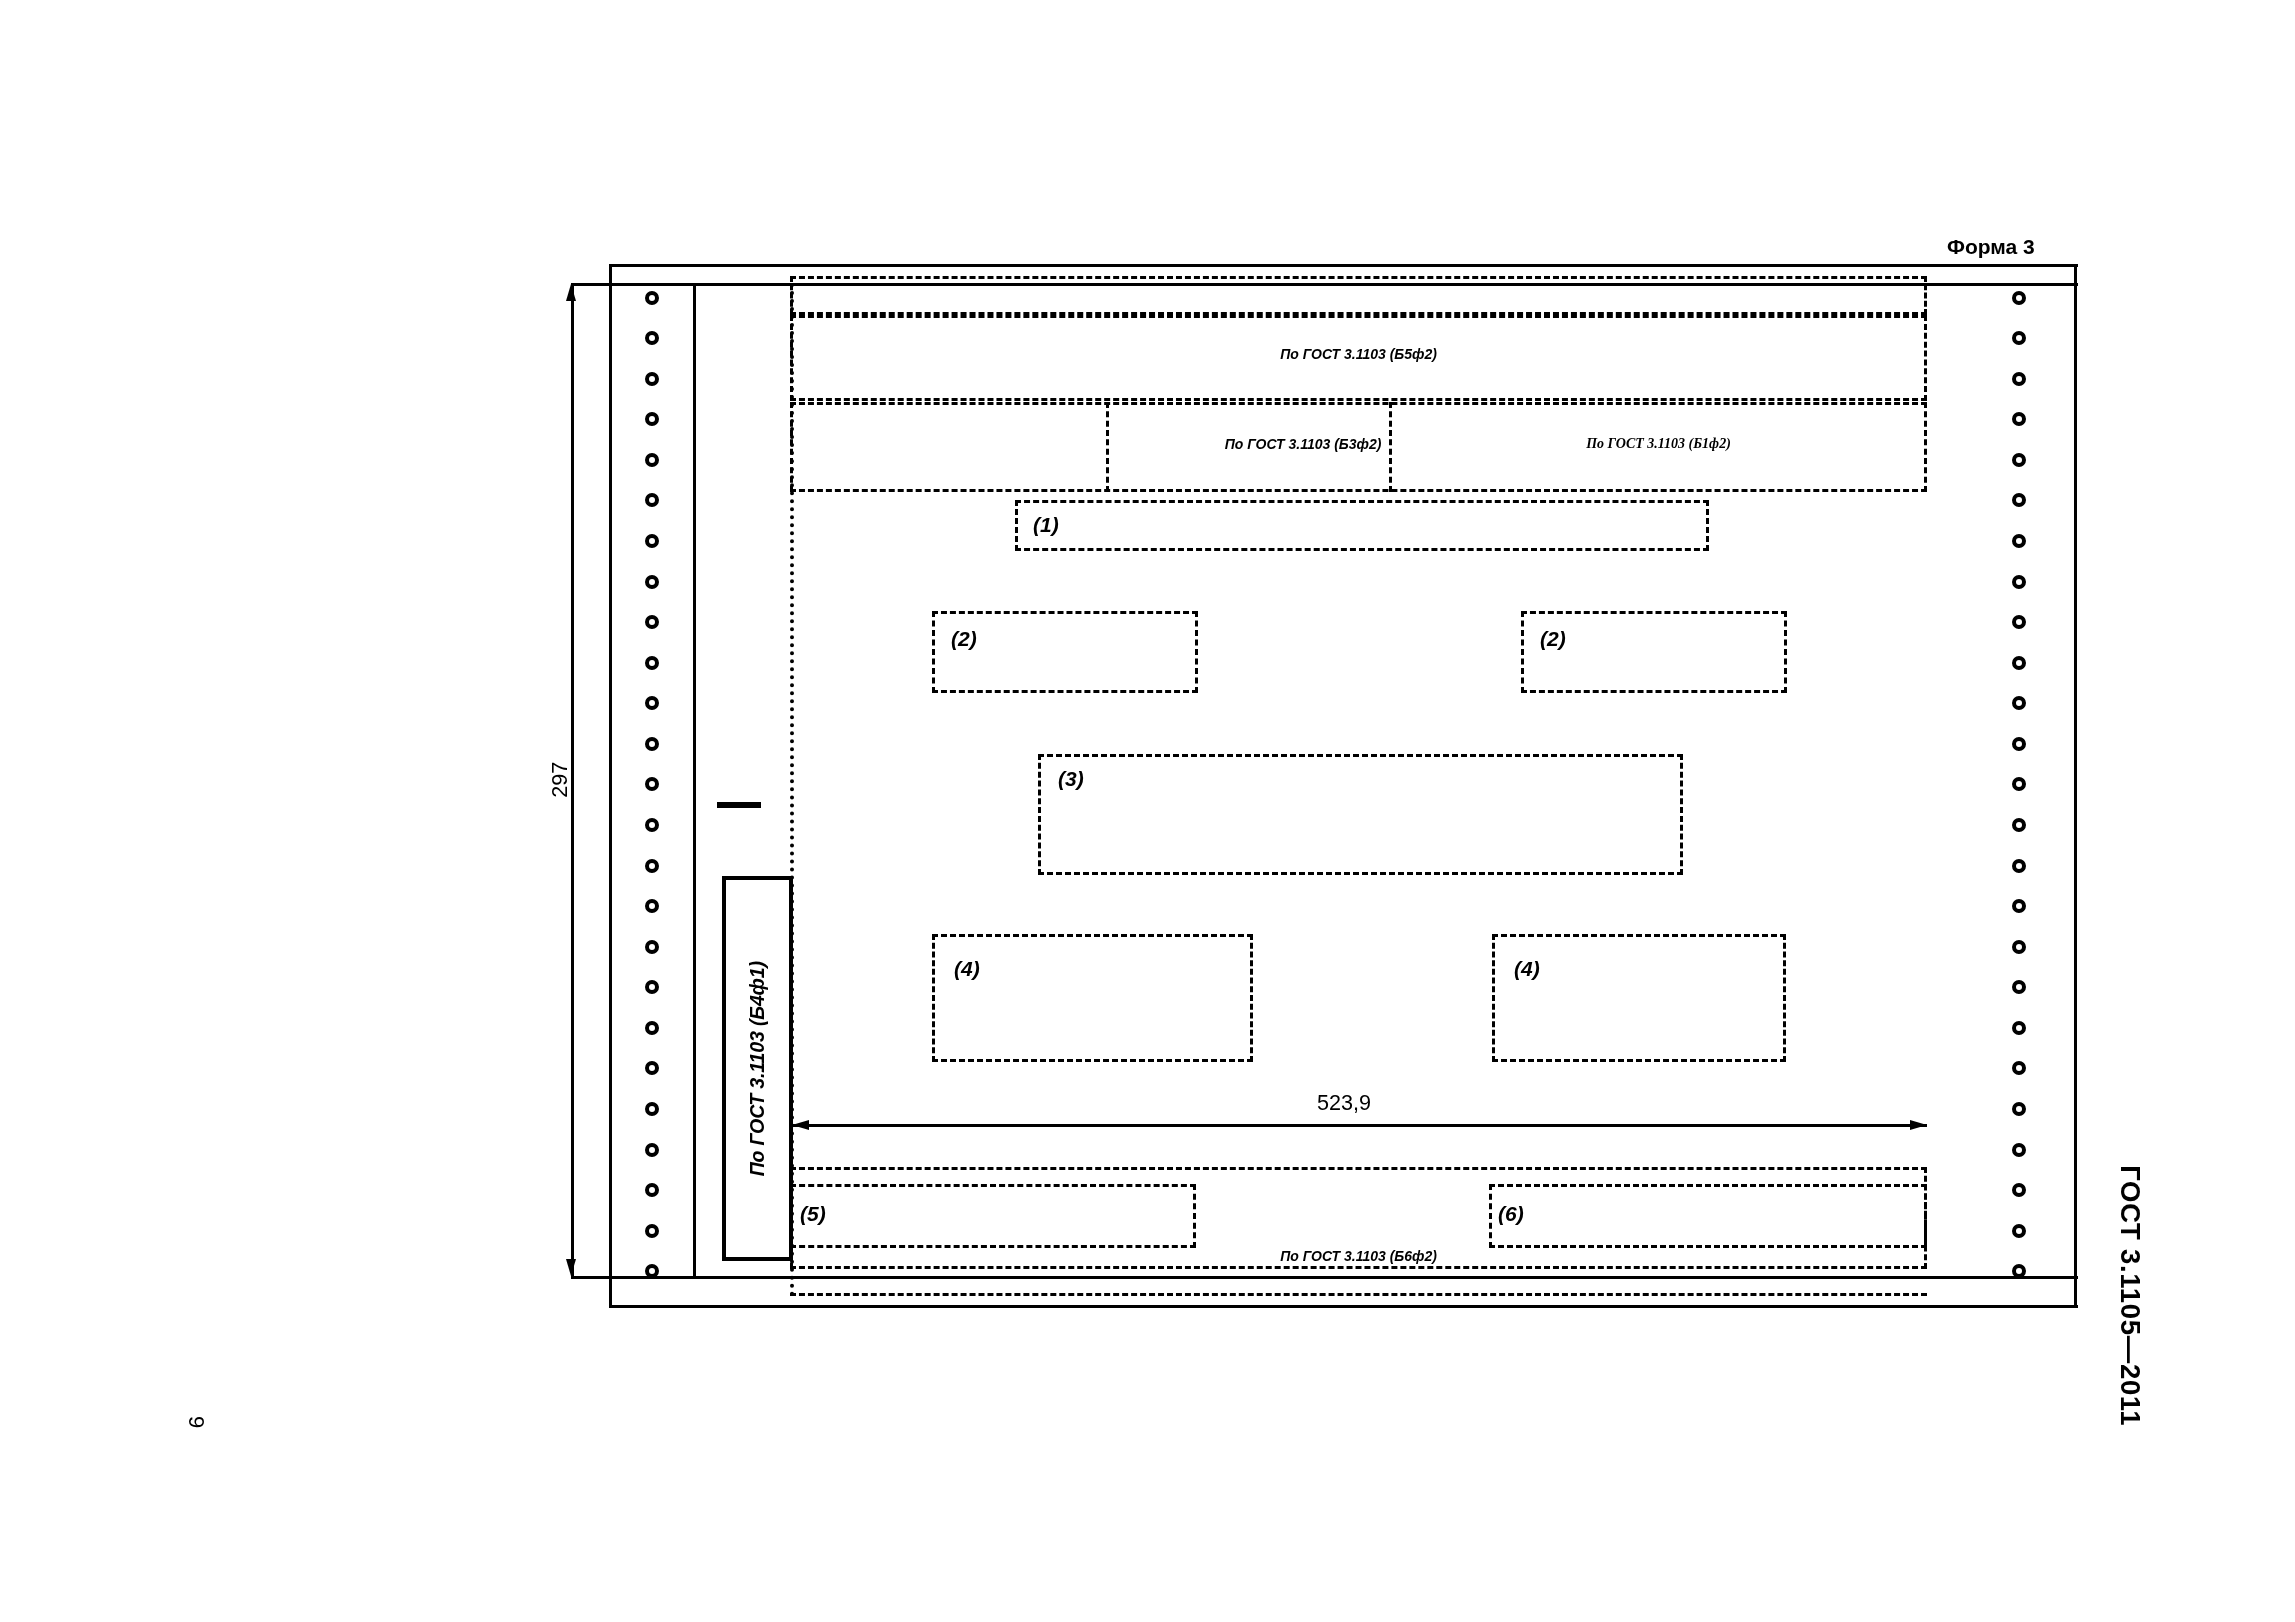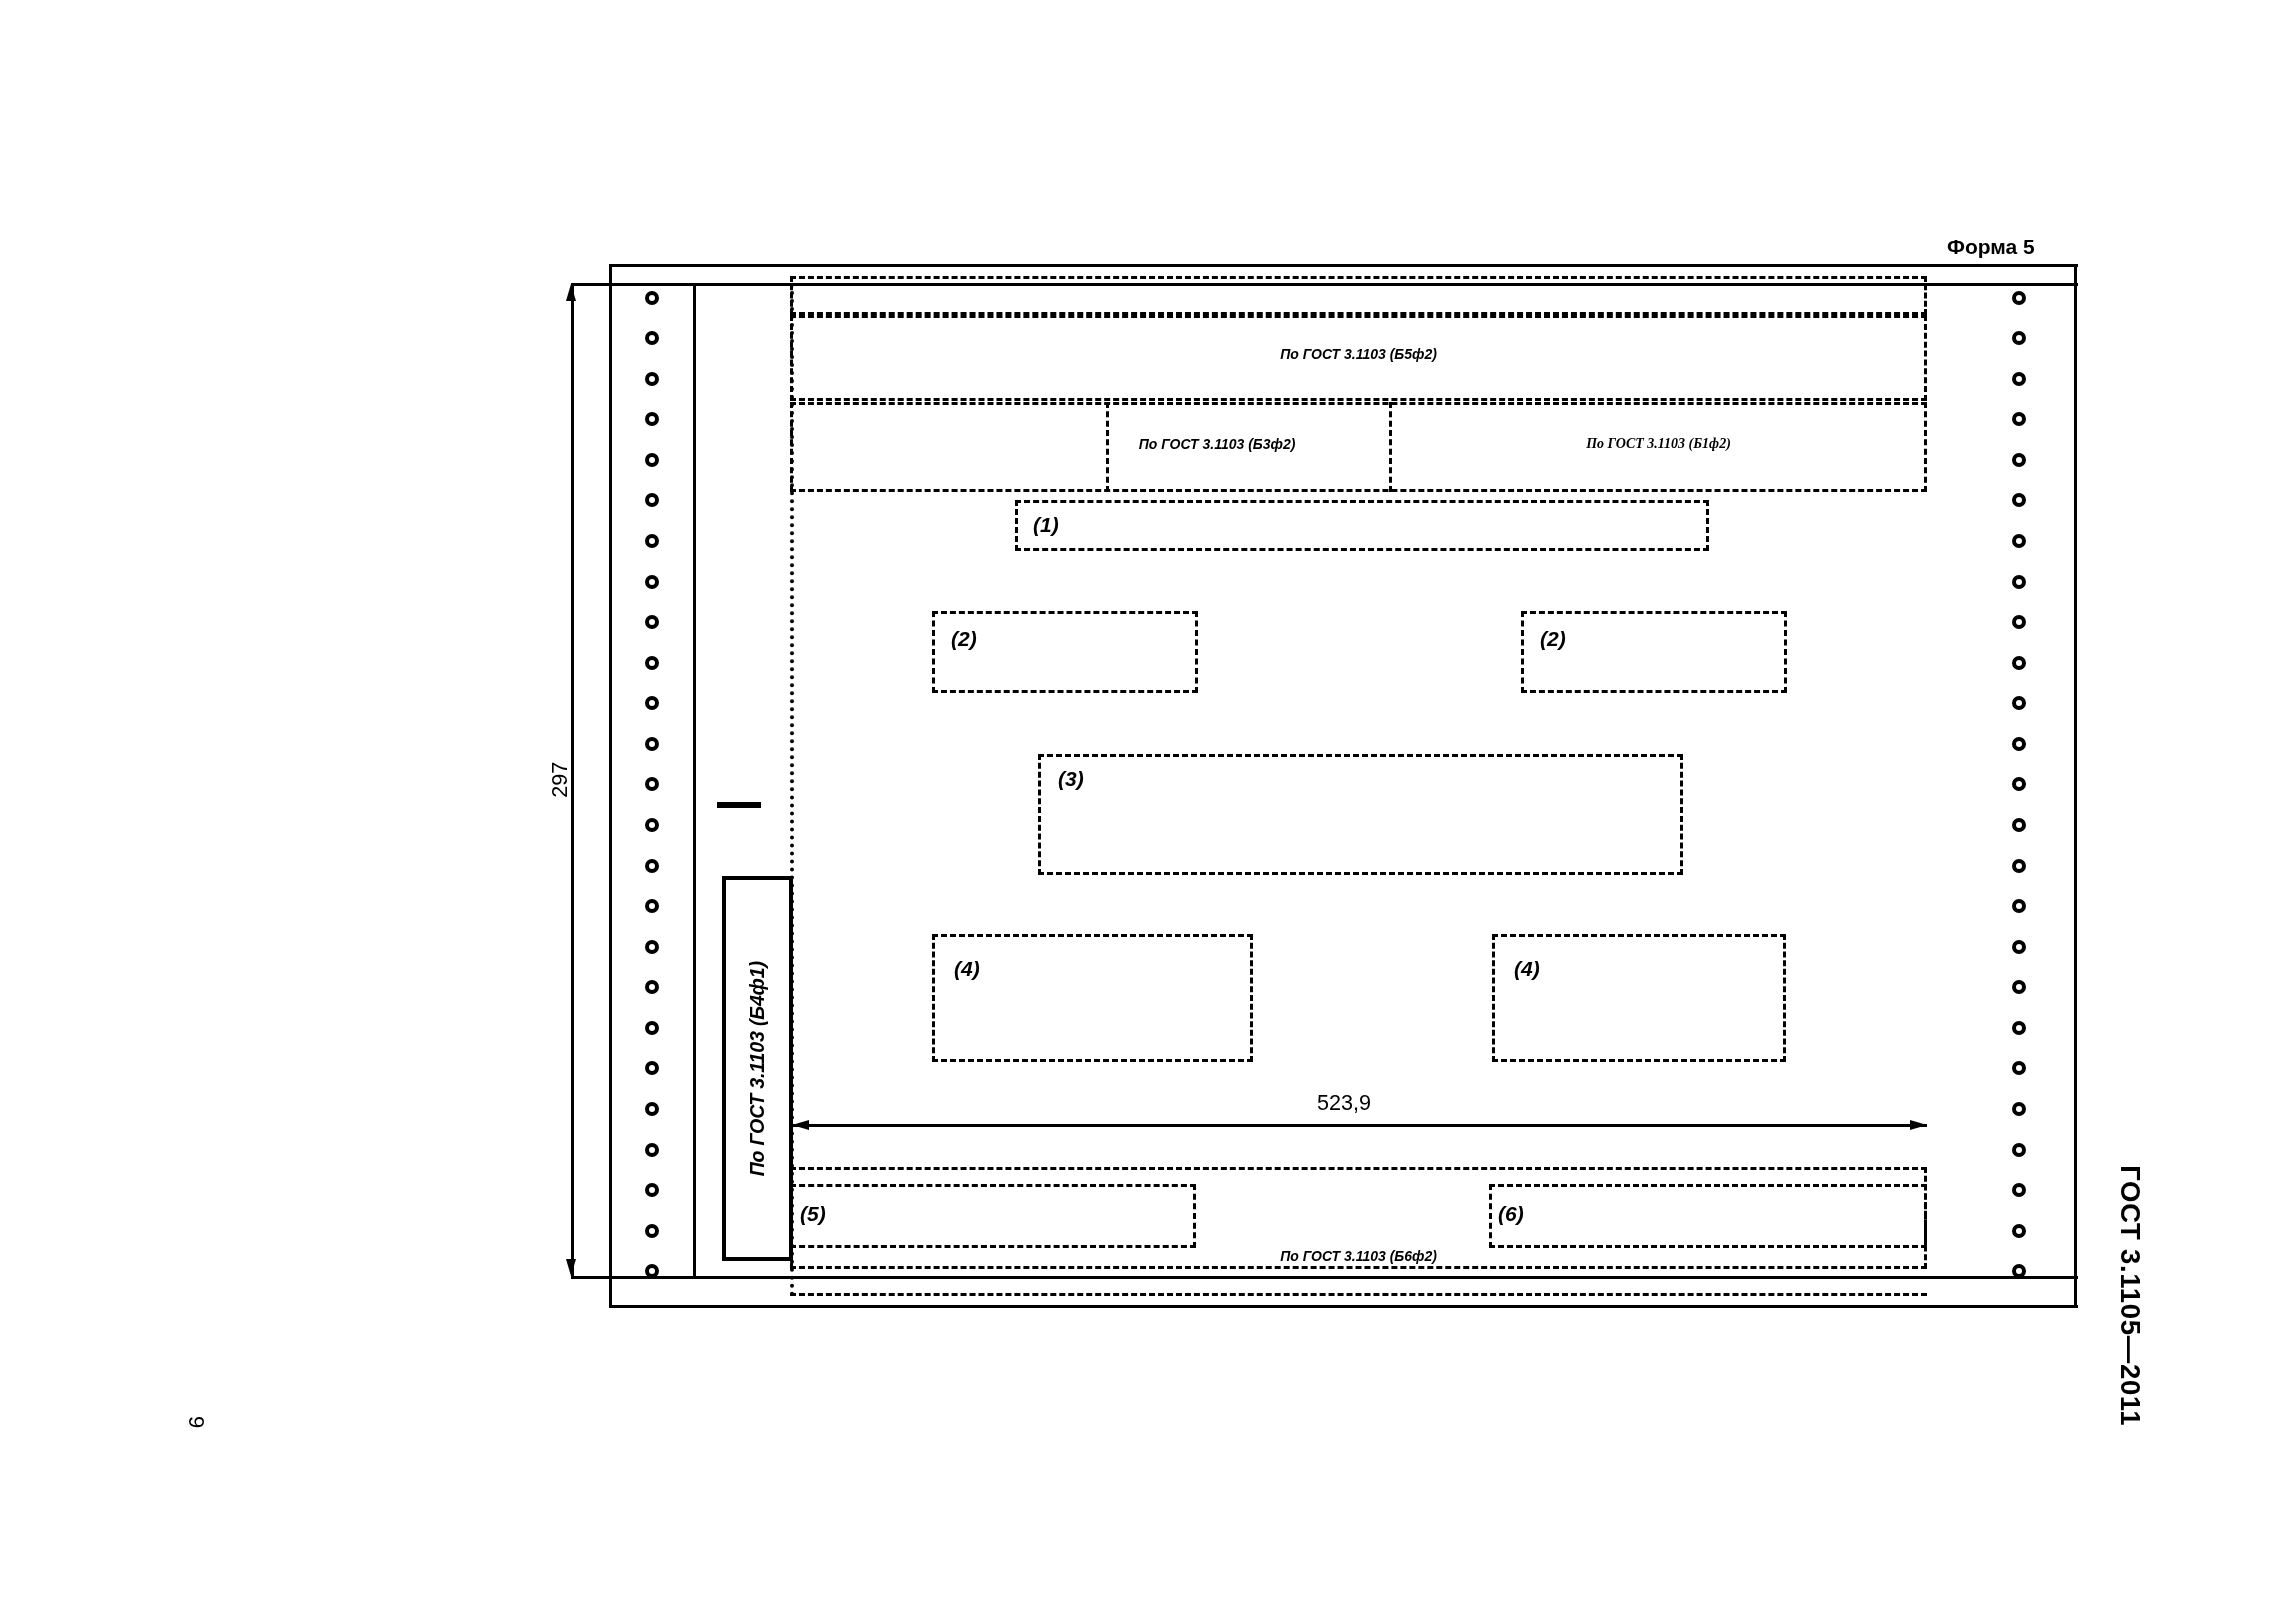--- a/index.html
+++ b/index.html
@@ -114,21 +114,21 @@
   
   .arrow-up,.arrow-down{position:absolute;width:0;height:0;}
   .arrow-up{border-left:5.9px solid transparent;border-right:5.9px solid transparent;border-bottom:17px solid #000;}
   .arrow-down{border-left:5.9px solid transparent;border-right:5.9px solid transparent;border-top:17px solid #000;}
   .arrow-left{position:absolute;width:0;height:0;border-top:5.9px solid transparent;border-bottom:5.9px solid transparent;border-right:17px solid #000;}
   .arrow-right{position:absolute;width:0;height:0;border-top:5.9px solid transparent;border-bottom:5.9px solid transparent;border-left:17px solid #000;}
 </style>
 </head>
 <body>
 
-<div class="form-title" style="left:1947px;top:236px;">Форма 5</div>
+<div class="form-title" style="left:1947px;top:236px;">Форма 3</div>
 
 <div class="hline" style="left:609px;top:264px;width:1469px;"></div>
 
 <div class="vline" style="left:2074px;top:264px;height:1044px;"></div>
 
 <div class="hline" style="left:609px;top:1305px;width:1469px;"></div>
 
 <div class="vline" style="left:609px;top:264px;height:1044px;"></div>
 
 <div class="hline" style="left:571px;top:283px;width:1507px;"></div>
@@ -206,21 +206,21 @@
 
 <div class="dash-box" style="left:790px;top:315px;width:1137px;height:86px;">
 </div>
 <div class="lbl-center" style="left:790px;top:347px;width:1137px;">По ГОСТ 3.1103 (Б5ф2)</div>
 
 <div class="dash-box" style="left:790px;top:402px;width:1137px;height:90px;"></div>
 
 <div class="dash-v" style="left:1106px;top:402px;height:90px;"></div>
 <div class="dash-v" style="left:1389px;top:402px;height:90px;"></div>
 
-<div class="lbl-center" style="left:1060px;top:437px;width:314px;">По ГОСТ 3.1103 (Б3ф2)</div>
+<div class="lbl-center" style="left:1146px;top:437px;width:314px;">По ГОСТ 3.1103 (Б3ф2)</div>
 <div class="lbl-center" style="left:1389px;top:437px;width:539px;font-family:Liberation Serif, serif;">По ГОСТ 3.1103 (Б1ф2)</div>
 
 <div class="dash-box" style="left:1015px;top:500px;width:694px;height:51px;"></div>
 <div class="num" style="left:1033px;top:514px;">(1)</div>
 
 <div class="dash-box" style="left:932px;top:611px;width:266px;height:82px;"></div>
 <div class="num" style="left:951px;top:628px;">(2)</div>
 
 <div class="dash-box" style="left:1521px;top:611px;width:266px;height:82px;"></div>
 <div class="num" style="left:1540px;top:628px;">(2)</div>

